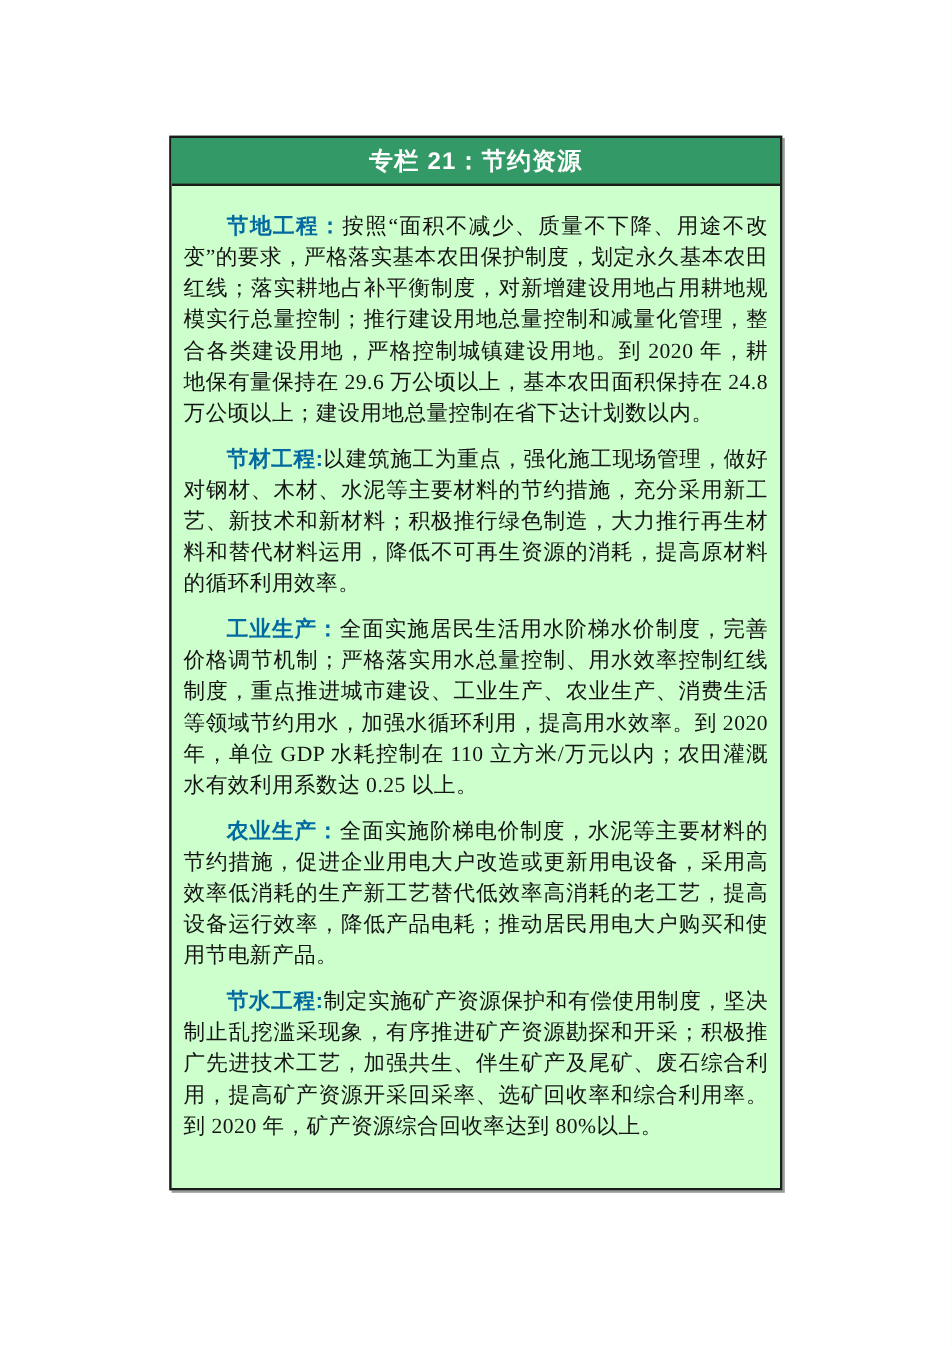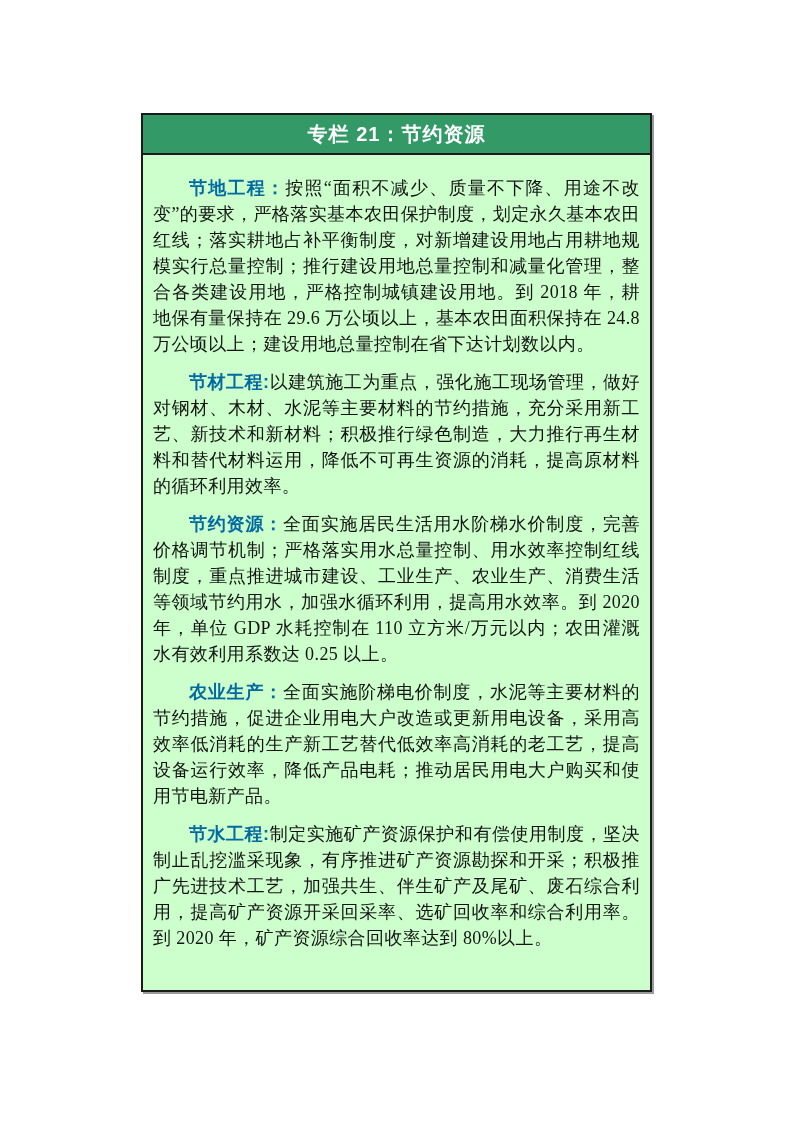--- a/index.html
+++ b/index.html
@@ -74,25 +74,25 @@
 <div class="page">
 
   <div class="panel">
 
     <div class="panel-header">
       <span class="panel-title">专栏 21：节约资源</span>
     </div>
 
     <div class="panel-body">
 
-      <p><span class="term">节地工程：</span><span>按照“面积不减少、质量不下降、用途不改变”的要求，严格落实基本农田保护制度，划定永久基本农田红线；落实耕地占补平衡制度，对新增建设用地占用耕地规模实行总量控制；推行建设用地总量控制和减量化管理，整合各类建设用地，严格控制城镇建设用地。到 2018 年，耕地保有量保持在 29.6 万公顷以上，基本农田面积保持在 24.8 万公顷以上；建设用地总量控制在省下达计划数以内。</span></p>
+      <p><span class="term">节地工程：</span><span>按照“面积不减少、质量不下降、用途不改变”的要求，严格落实基本农田保护制度，划定永久基本农田红线；落实耕地占补平衡制度，对新增建设用地占用耕地规模实行总量控制；推行建设用地总量控制和减量化管理，整合各类建设用地，严格控制城镇建设用地。到 2020 年，耕地保有量保持在 29.6 万公顷以上，基本农田面积保持在 24.8 万公顷以上；建设用地总量控制在省下达计划数以内。</span></p>
 
       <p><span class="term">节材工程:</span><span>以建筑施工为重点，强化施工现场管理，做好对钢材、木材、水泥等主要材料的节约措施，充分采用新工艺、新技术和新材料；积极推行绿色制造，大力推行再生材料和替代材料运用，降低不可再生资源的消耗，提高原材料的循环利用效率。</span></p>
 
-      <p><span class="term">节约资源：</span><span>全面实施居民生活用水阶梯水价制度，完善价格调节机制；严格落实用水总量控制、用水效率控制红线制度，重点推进城市建设、工业生产、农业生产、消费生活等领域节约用水，加强水循环利用，提高用水效率。到 2020 年，单位 GDP 水耗控制在 110 立方米/万元以内；农田灌溉水有效利用系数达 0.25 以上。</span></p>
+      <p><span class="term">工业生产：</span><span>全面实施居民生活用水阶梯水价制度，完善价格调节机制；严格落实用水总量控制、用水效率控制红线制度，重点推进城市建设、工业生产、农业生产、消费生活等领域节约用水，加强水循环利用，提高用水效率。到 2020 年，单位 GDP 水耗控制在 110 立方米/万元以内；农田灌溉水有效利用系数达 0.25 以上。</span></p>
 
       <p><span class="term">农业生产：</span><span>全面实施阶梯电价制度，水泥等主要材料的节约措施，促进企业用电大户改造或更新用电设备，采用高效率低消耗的生产新工艺替代低效率高消耗的老工艺，提高设备运行效率，降低产品电耗；推动居民用电大户购买和使用节电新产品。</span></p>
 
 
       <p><span class="term">节水工程:</span><span>制定实施矿产资源保护和有偿使用制度，坚决制止乱挖滥采现象，有序推进矿产资源勘探和开采；积极推广先进技术工艺，加强共生、伴生矿产及尾矿、废石综合利用，提高矿产资源开采回采率、选矿回收率和综合利用率。到 2020 年，矿产资源综合回收率达到 80%以上。</span></p>
 
     </div>
   </div>
 
   <div class="page-number">64</div>

